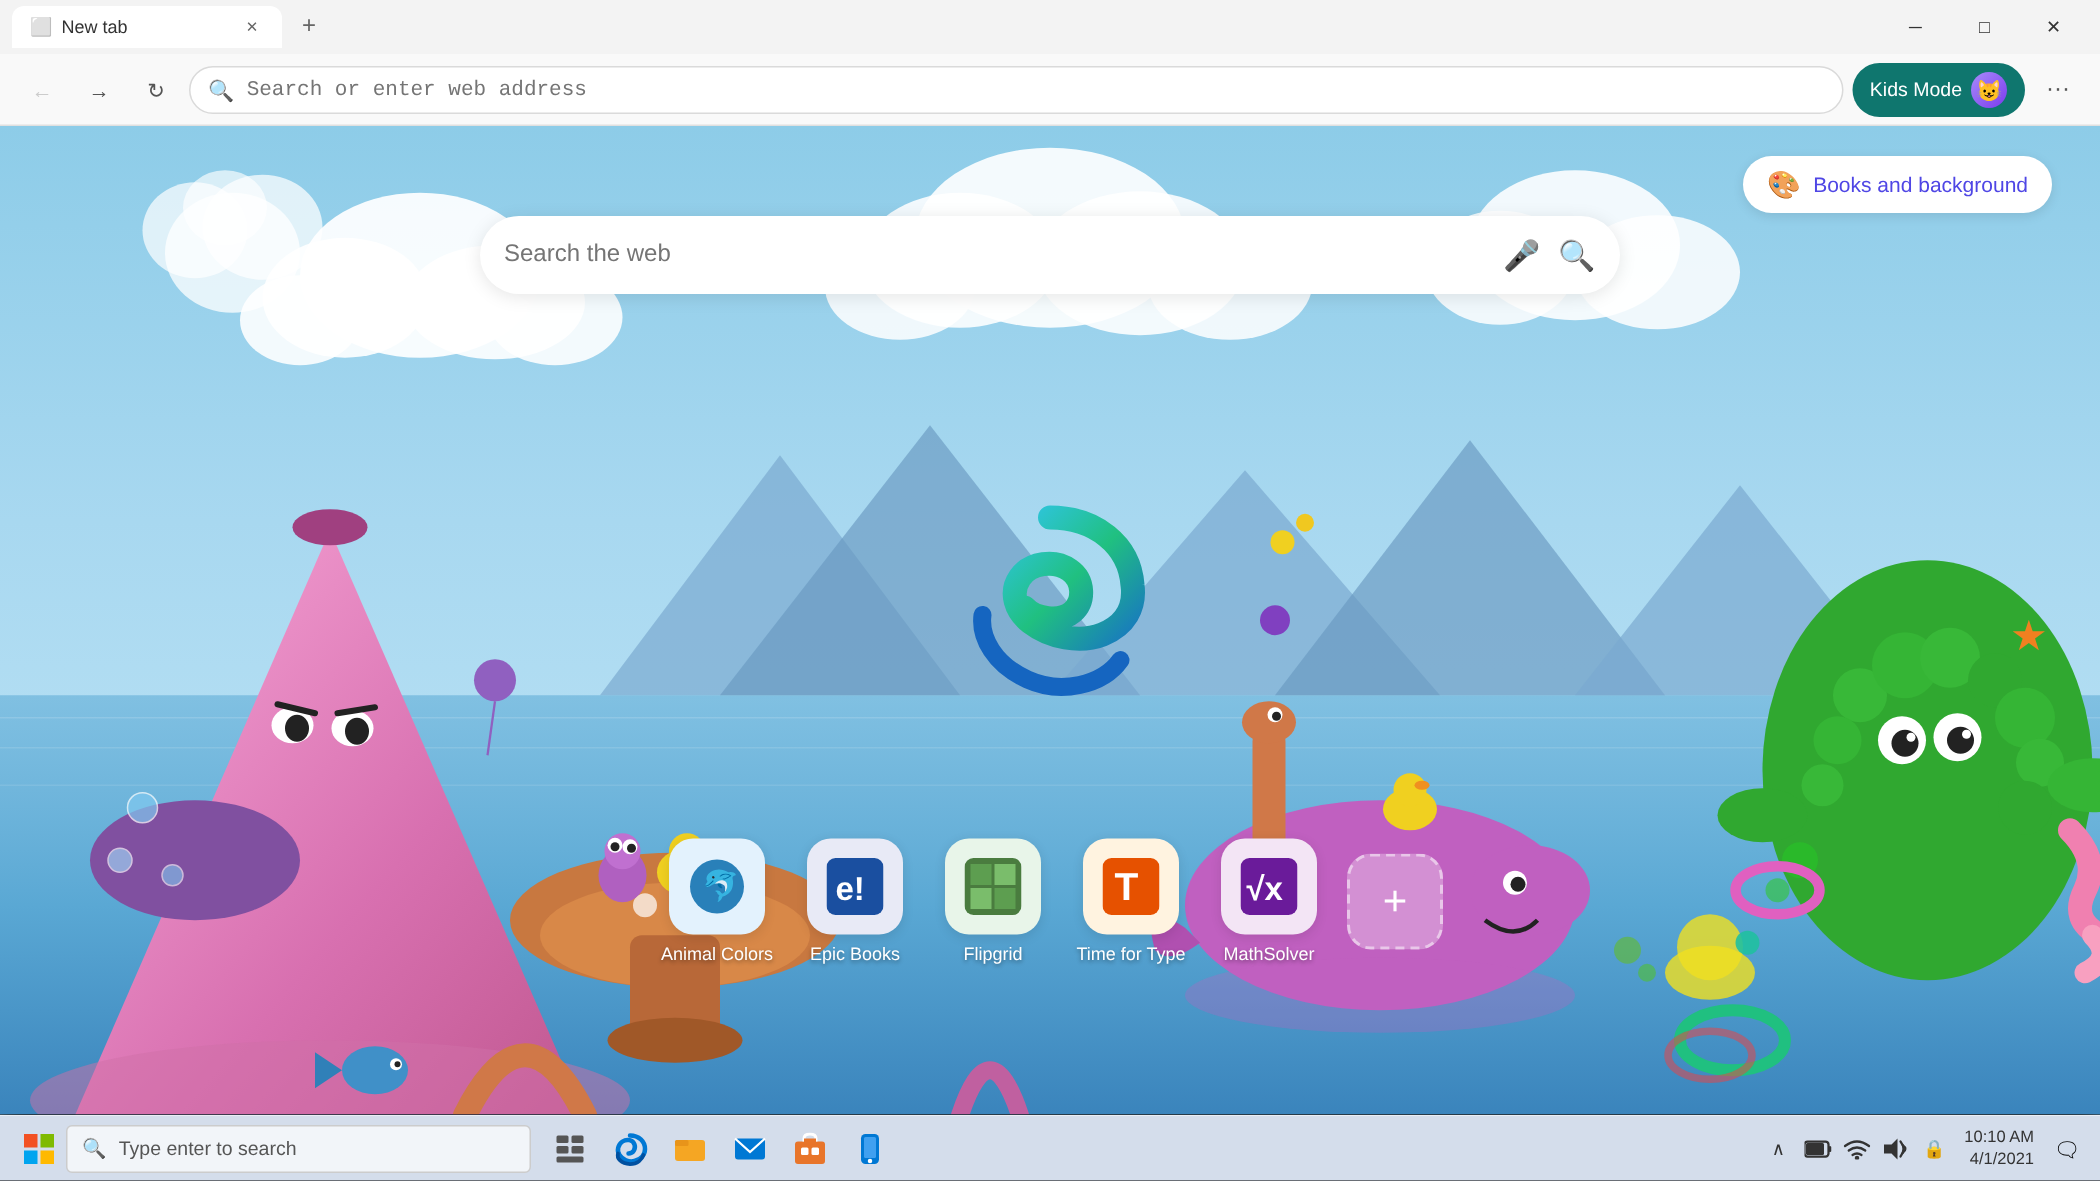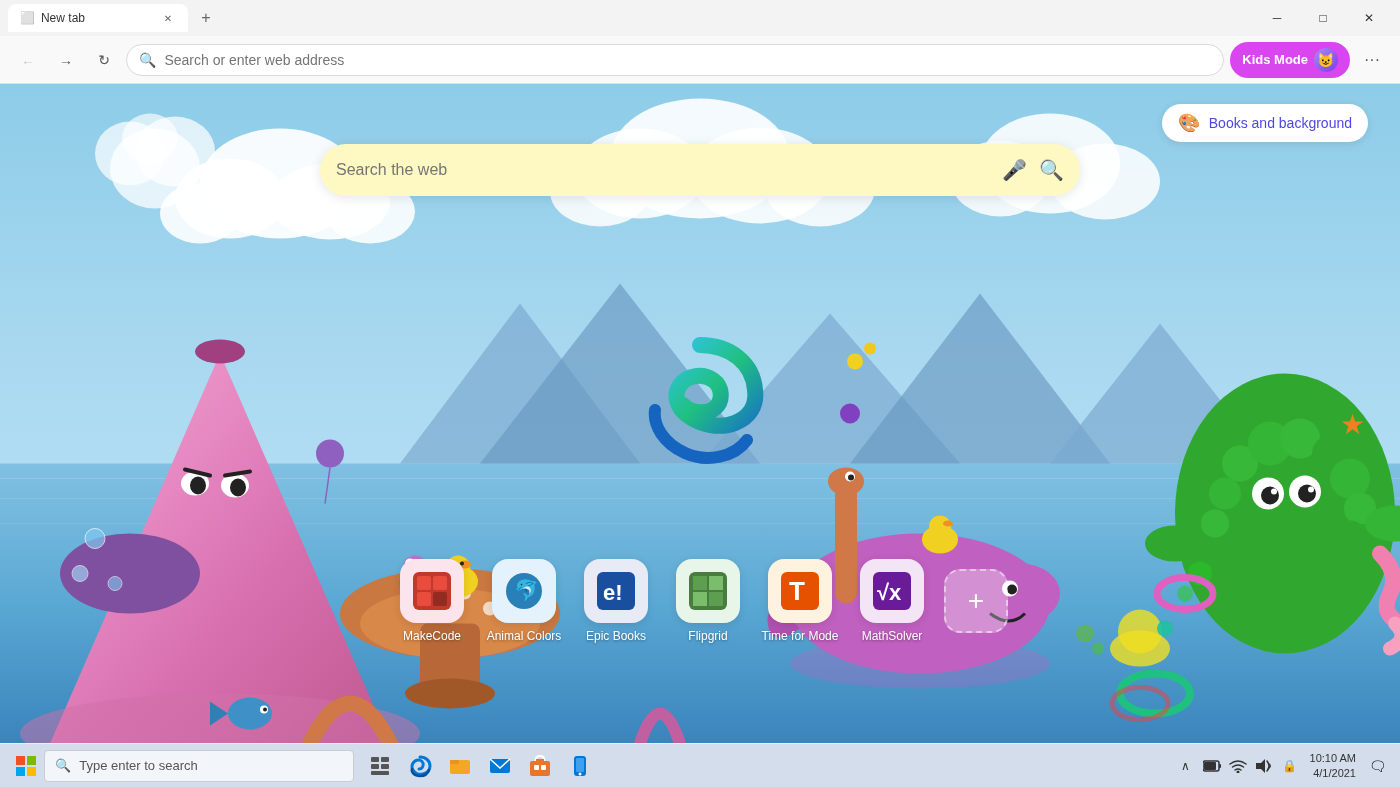--- a/index.html
+++ b/index.html
@@ -89,29 +89,30 @@
       align-items: center;
       padding: 0 12px;
       gap: 8px;
       font-size: 14px;
       color: #888;
     }
     #address-bar input {
       border: none; outline: none; flex: 1;
       font-size: 14px; color: #555;
       background: transparent;
+      font-family: Liberation Mono, monospace;
     }
     .kids-mode-btn {
       display: flex; align-items: center; gap: 6px;
-      background: #d946ef;
+      background: #0f766e;
       color: #fff;
       padding: 6px 12px;
       border-radius: 20px;
       font-size: 13px;
-      font-weight: 700;
+      font-weight: 400;
       cursor: pointer;
       white-space: nowrap;
     }
     .kids-avatar {
       width: 24px; height: 24px;
       border-radius: 50%;
       background: linear-gradient(135deg, #a78bfa, #7c3aed);
       display: flex; align-items: center; justify-content: center;
       font-size: 14px;
     }
@@ -167,21 +168,21 @@
       position: absolute;
       top: 60px;
       left: 50%;
       transform: translateX(-50%);
       width: 760px;
       z-index: 10;
     }
     #search-box {
       width: 100%;
       height: 52px;
-      background: #fef9c3;
+      background: #ffffff;
       border-radius: 26px;
       display: flex;
       align-items: center;
       padding: 0 16px;
       gap: 12px;
       box-shadow: 0 2px 12px rgba(0,0,0,0.1);
     }
     #search-box input {
       flex: 1;
       border: none;
@@ -605,32 +606,20 @@
     </div>
   </div>
 
   <div id="colors-btn">
     <span style="font-size:18px;">🎨</span>
     <span>Books and background</span>
   </div>
 
   <div id="quick-links">
     <div class="quick-link">
-      <div class="quick-link-icon" style="background:#fce4ec;">
-        <svg width="38" height="38" viewBox="0 0 38 38">
-          <rect width="38" height="38" rx="6" fill="#c0392b"></rect>
-          <rect x="4" y="4" width="14" height="14" rx="2" fill="#e74c3c"></rect>
-          <rect x="20" y="4" width="14" height="14" rx="2" fill="#e74c3c"></rect>
-          <rect x="4" y="20" width="14" height="14" rx="2" fill="#e74c3c"></rect>
-          <rect x="20" y="20" width="14" height="14" rx="2" fill="#922b21"></rect>
-        </svg>
-      </div>
-      <span class="quick-link-label">MakeCode</span>
-    </div>
-    <div class="quick-link">
       <div class="quick-link-icon" style="background:#e3f2fd;">
         <svg width="38" height="38" viewBox="0 0 38 38">
           <circle cx="19" cy="19" r="18" fill="#2980b9"></circle>
           <text x="9" y="25" font-size="20">🐬</text>
         </svg>
       </div>
       <span class="quick-link-label">Animal Colors</span>
     </div>
     <div class="quick-link">
       <div class="quick-link-icon" style="background:#e8eaf6;">
@@ -653,21 +642,21 @@
       </div>
       <span class="quick-link-label">Flipgrid</span>
     </div>
     <div class="quick-link">
       <div class="quick-link-icon" style="background:#fff3e0;">
         <svg width="38" height="38" viewBox="0 0 38 38">
           <rect width="38" height="38" rx="6" fill="#e65100"></rect>
           <text x="8" y="28" font-size="26" fill="white" font-weight="bold">T</text>
         </svg>
       </div>
-      <span class="quick-link-label">Time for Mode</span>
+      <span class="quick-link-label">Time for Type</span>
     </div>
     <div class="quick-link">
       <div class="quick-link-icon" style="background:#f3e5f5;">
         <svg width="38" height="38" viewBox="0 0 38 38">
           <rect width="38" height="38" rx="6" fill="#6a1b9a"></rect>
           <text x="4" y="28" font-size="22" fill="white" font-weight="bold">√x</text>
         </svg>
       </div>
       <span class="quick-link-label">MathSolver</span>
     </div>

